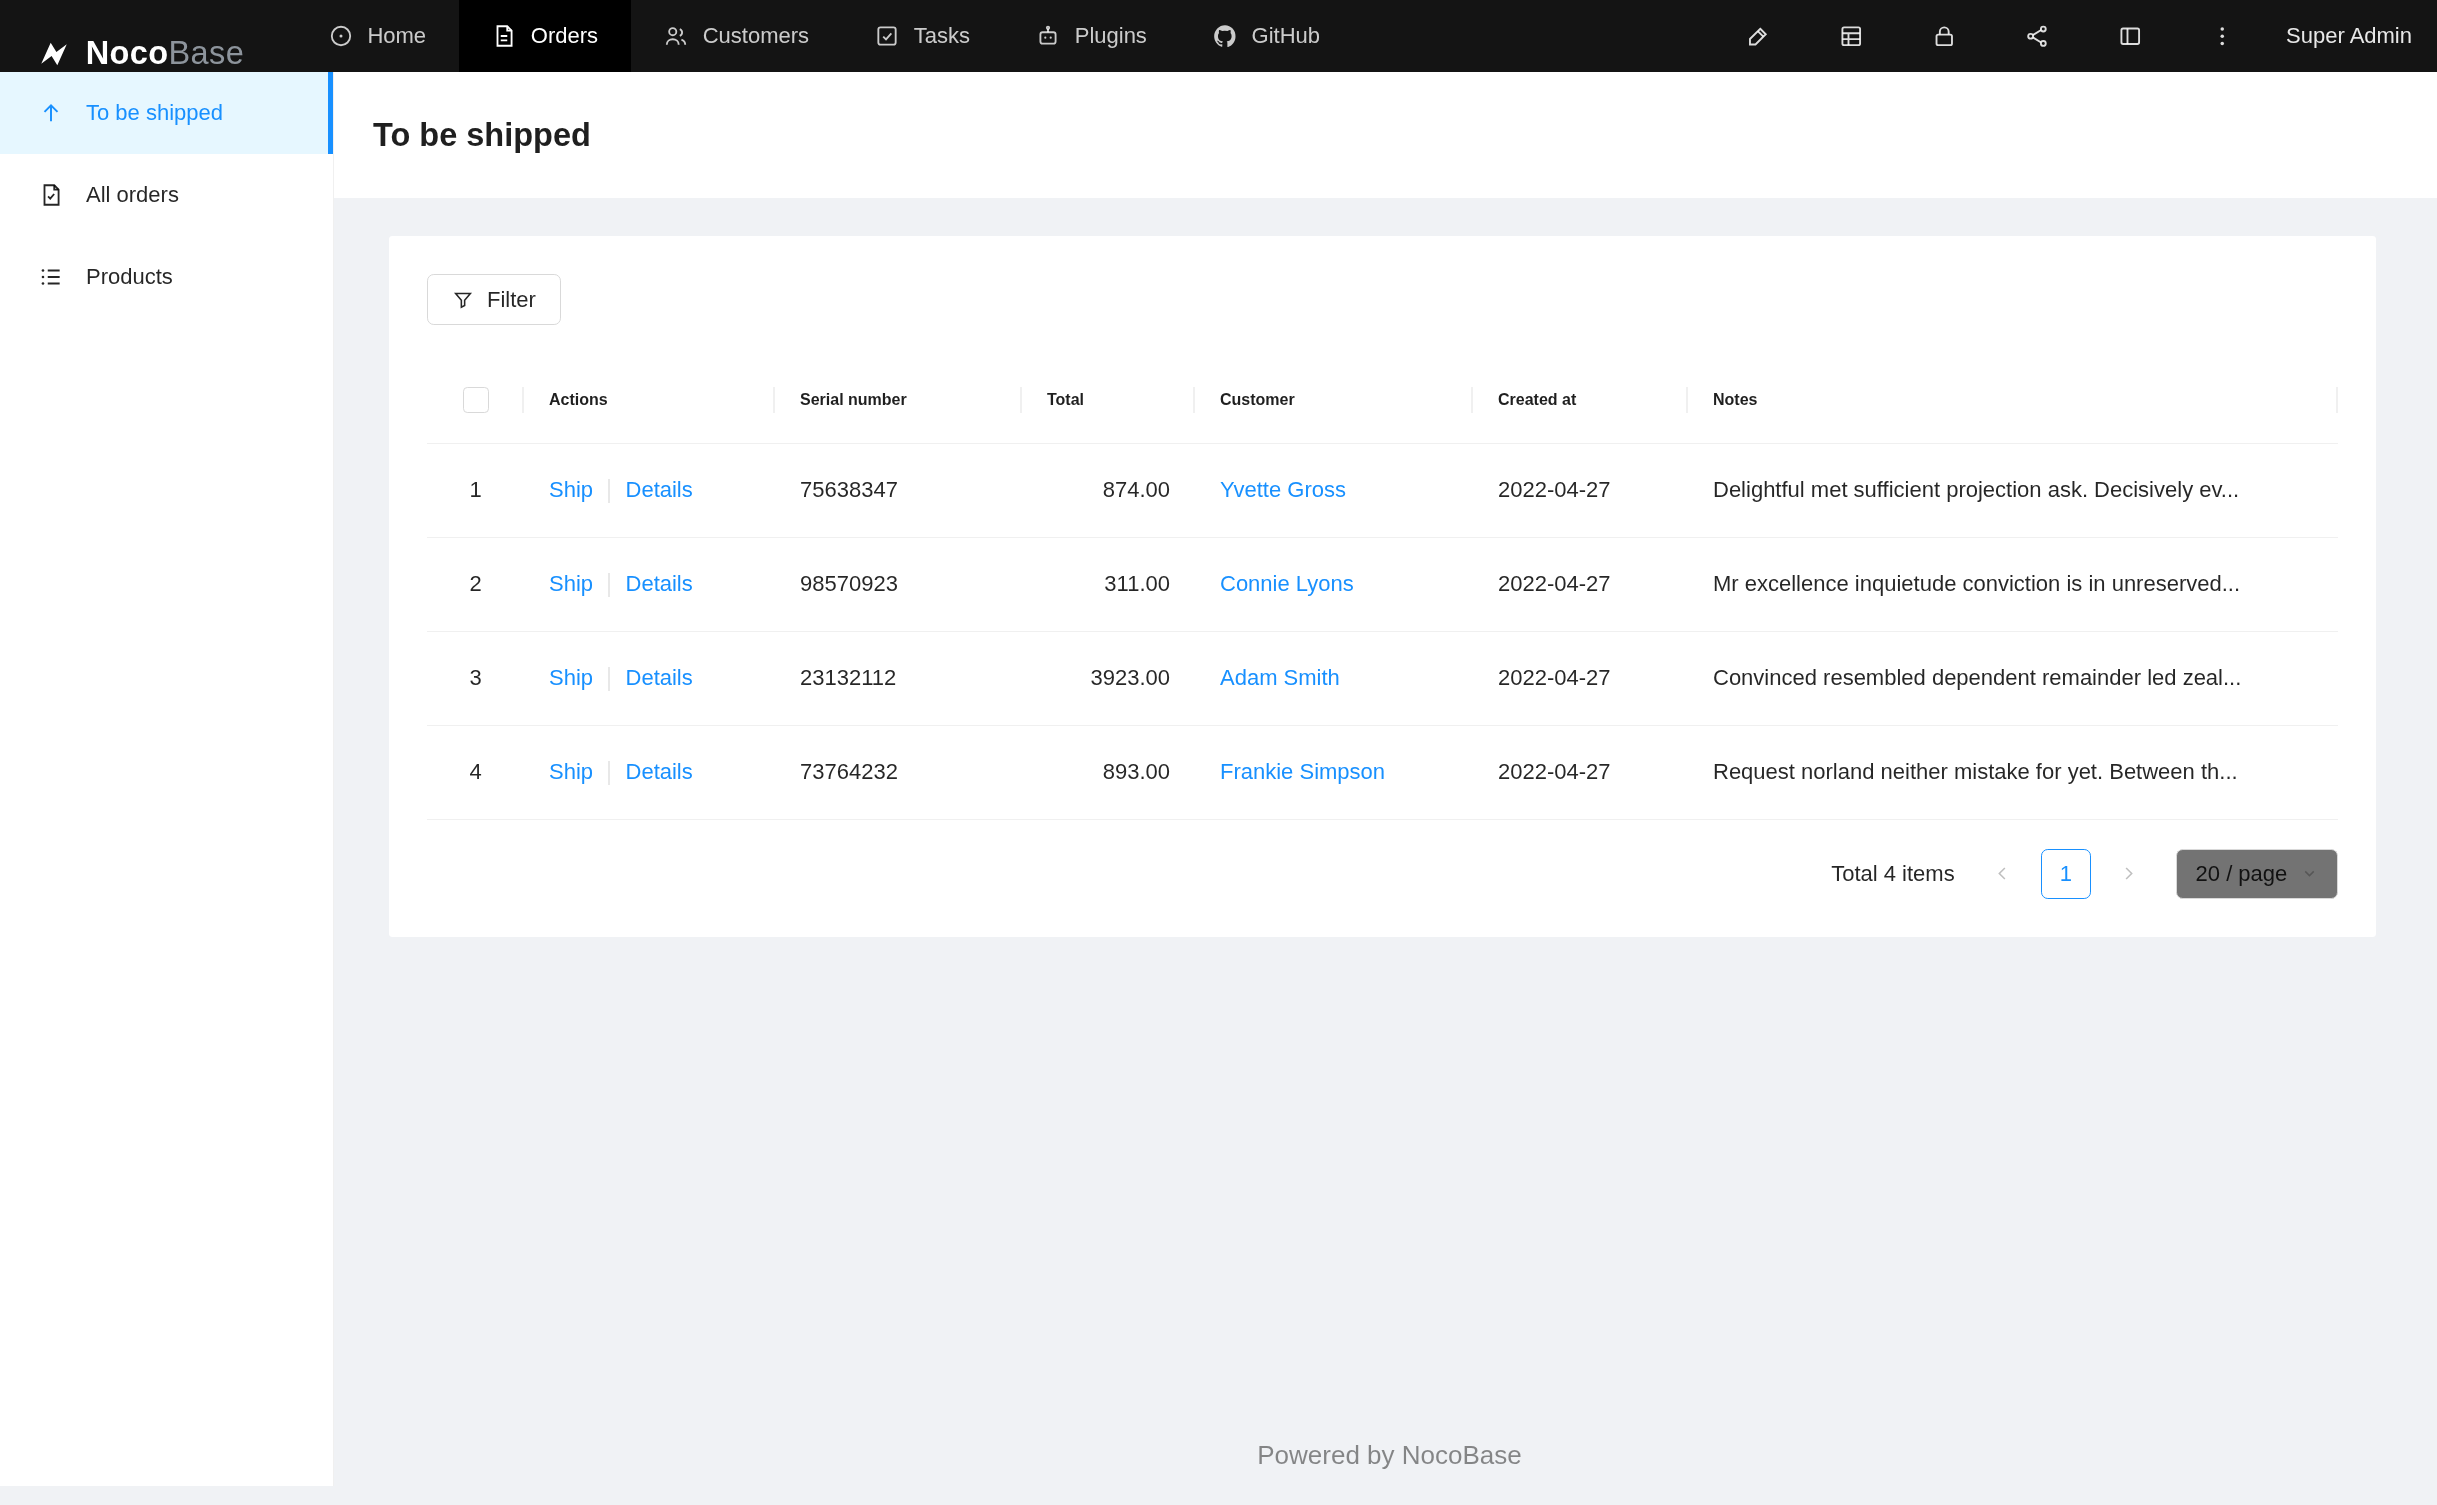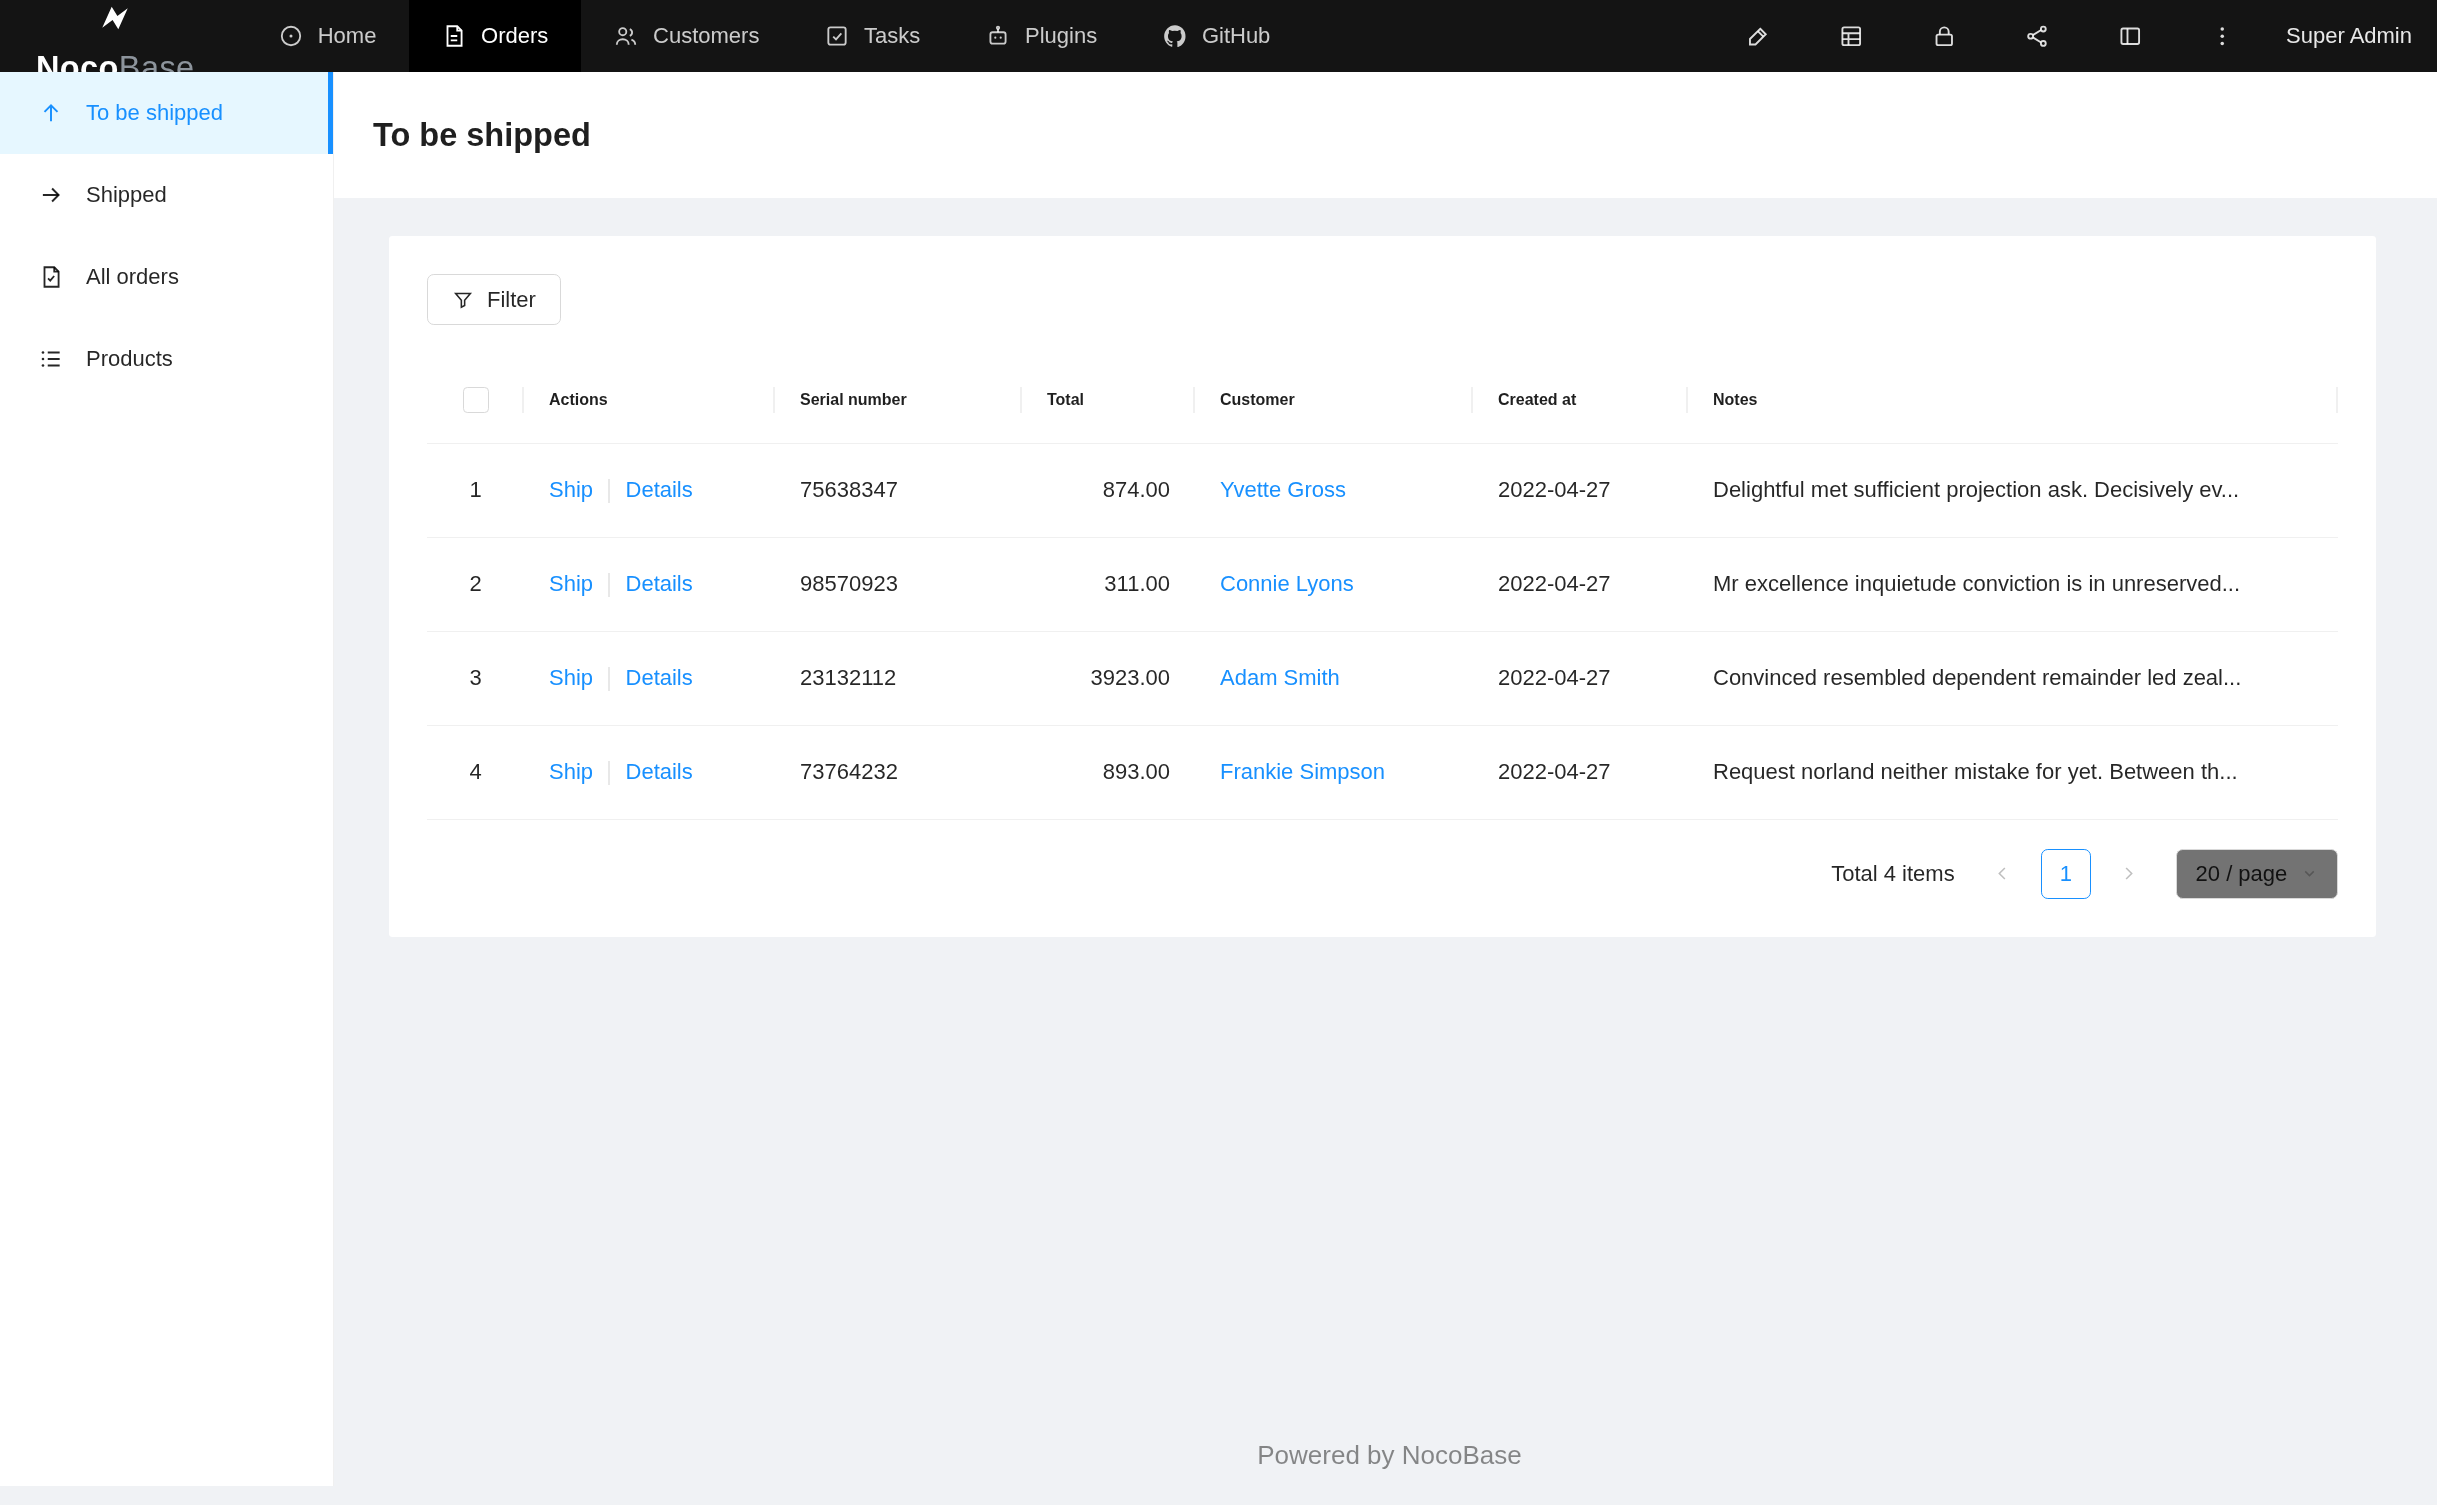--- a/index.html
+++ b/index.html
@@ -13,22 +13,22 @@
   svg { display: block; }
 
   
   .navbar {
     height: 72px; width: 100%;
     background: #141414;
     display: flex; align-items: center;
     color: rgba(255,255,255,.82);
   }
   .logo {
-    display: flex; align-items: center; gap: 13.7px;
-    padding: 0 51px 0 36px; height: 100%; flex-direction: column;
+    display: flex; align-items: flex-end; gap: 13.7px;
+    padding: 0 51px 0 36px; height: 100%;
   }
   .logo-text { font-size: 32.5px; letter-spacing: 0.4px; white-space: nowrap; }
   .logo-text .bold { color: #ffffff; font-weight: 700; }
   .logo-text .light { color: #8d949c; font-weight: 400; }
   .nav-menu { display: flex; height: 100%; align-items: stretch; }
   .nav-item {
     display: flex; align-items: center; gap: 13.7px;
     padding: 0 32.5px; font-size: 22px; cursor: pointer;
     color: rgba(255,255,255,.78); white-space: nowrap;
   }
@@ -264,29 +264,20 @@
 
   <aside class="sidebar">
     <div class="side-item active">
       <span>
         <svg width="26" height="26" viewBox="0 0 24 24" fill="none" stroke="currentColor" stroke-width="1.8">
             <path d="M12 19.5V5"></path>
             <path d="M6 11l6-6 6 6"></path>
           </svg>
       </span>
       <span>To be shipped</span>
-    </div>
-    <div class="side-item">
-      <span>
-        <svg width="26" height="26" viewBox="0 0 24 24" fill="none" stroke="currentColor" stroke-width="1.8">
-            <path d="M4.5 12H19"></path>
-            <path d="M13 6l6 6-6 6"></path>
-          </svg>
-      </span>
-      <span>Shipped</span>
     </div>
     <div class="side-item">
       <span>
         <svg width="26" height="26" viewBox="0 0 24 24" fill="none" stroke="currentColor" stroke-width="1.7">
             <path d="M6 3h9l4 4v14H6z"></path>
             <path d="M15 3v4h4"></path>
             <path d="M9.3 13.3l2 2 3.6-4.2"></path>
           </svg>
       </span>
       <span>All orders</span>

